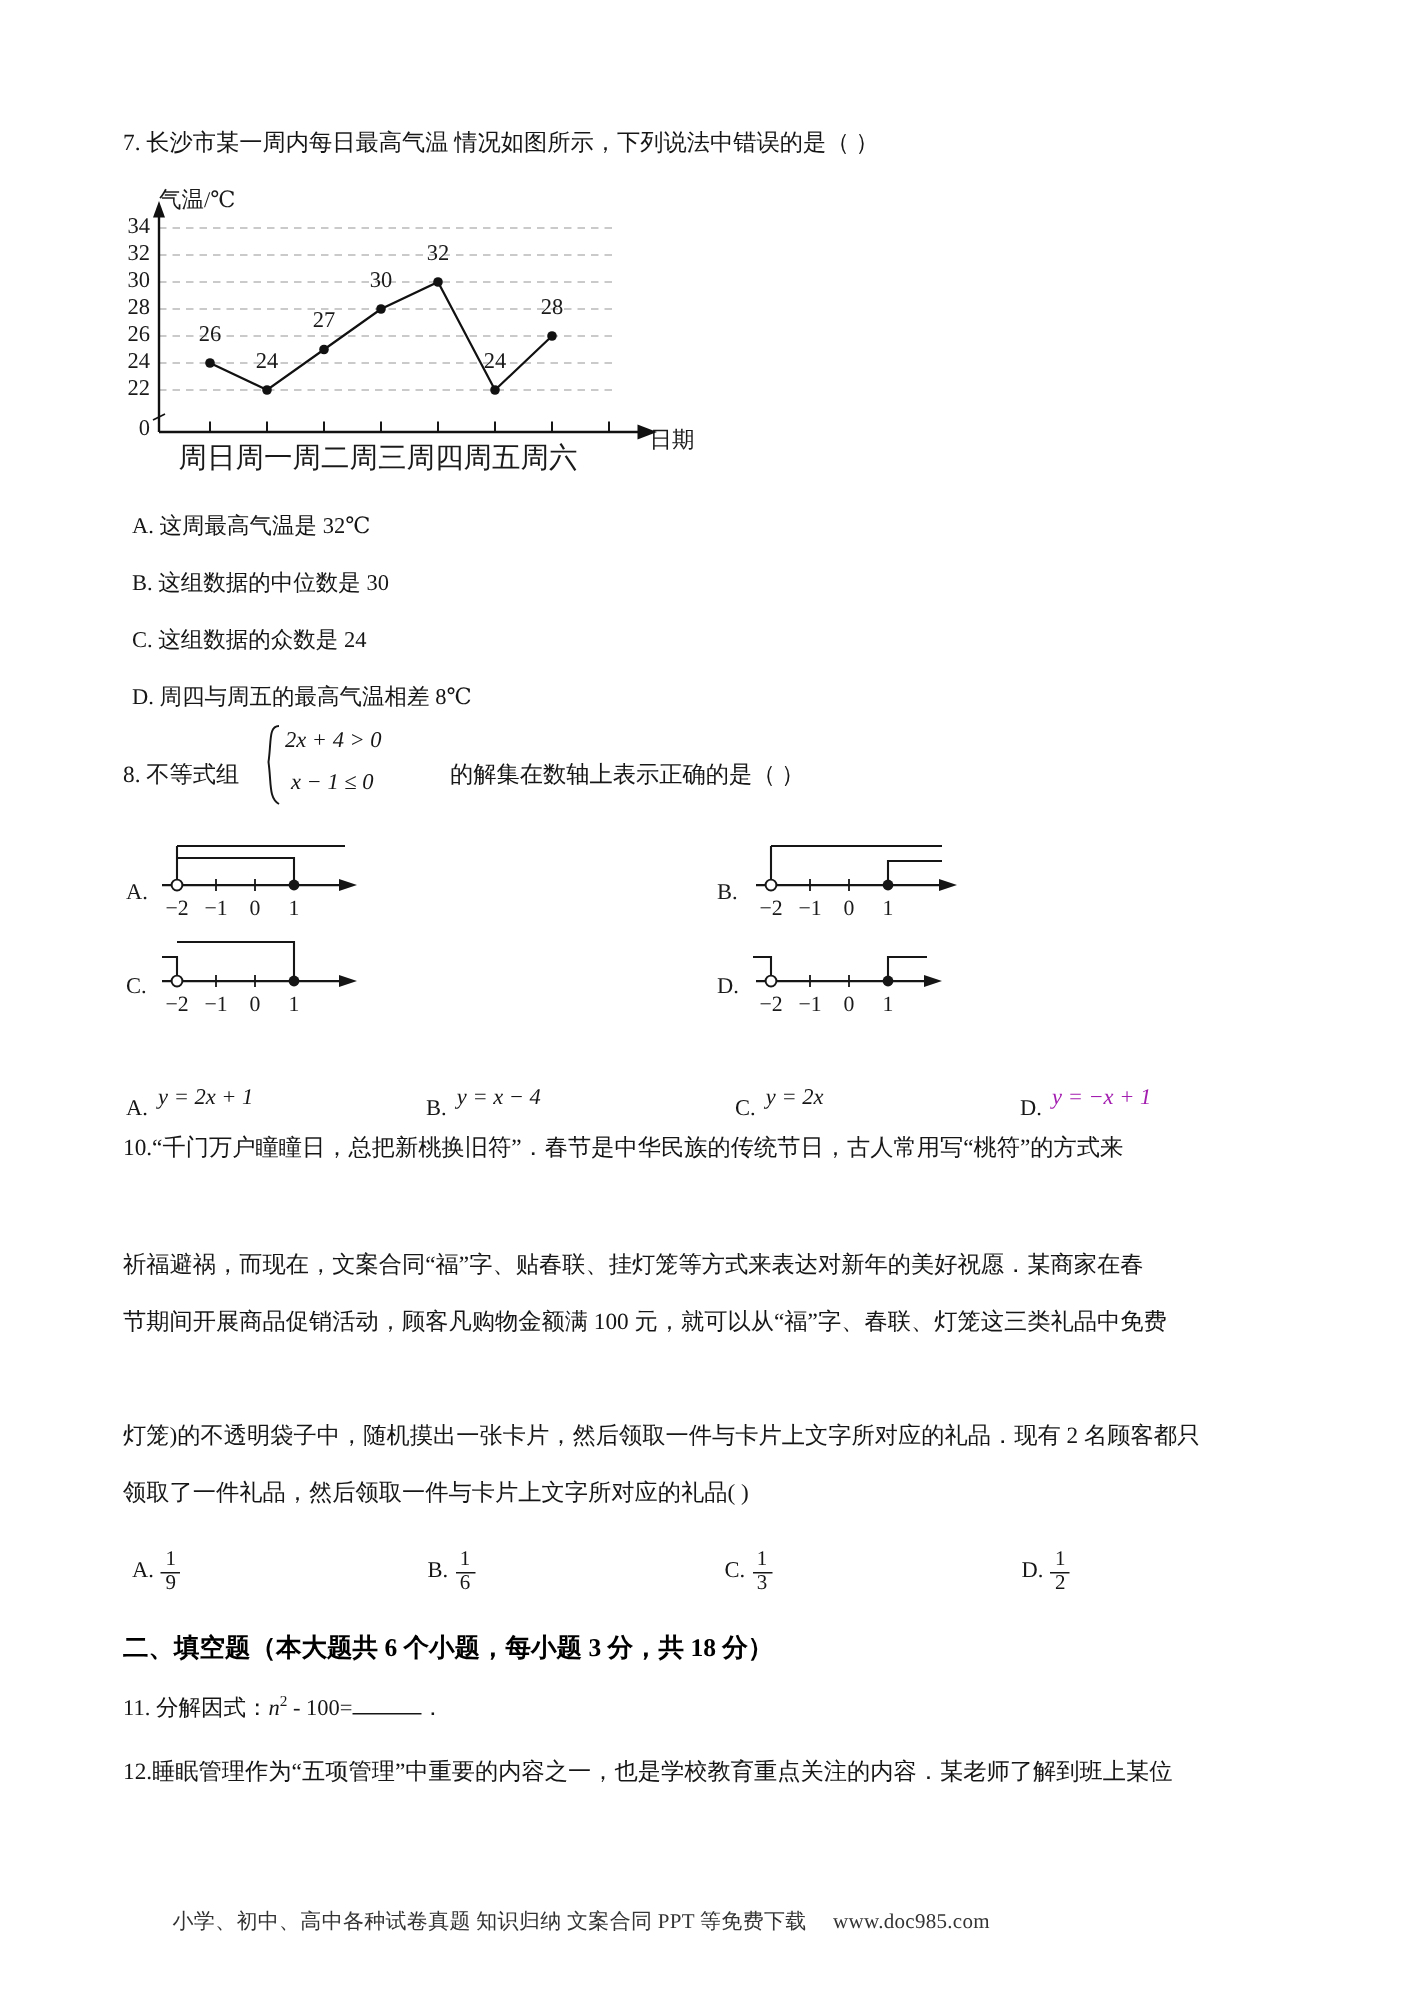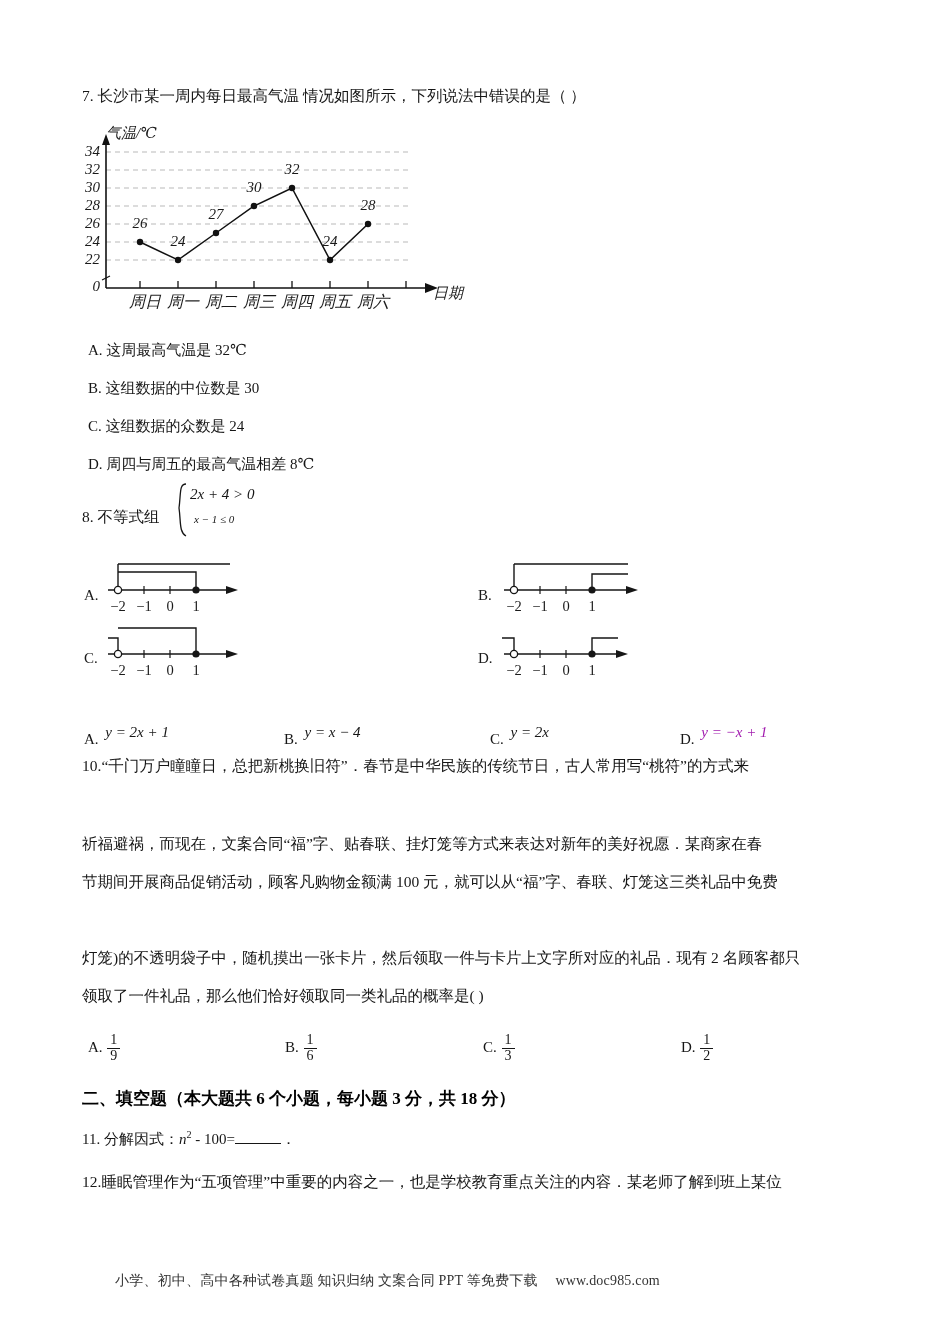--- a/index.html
+++ b/index.html
@@ -57,38 +57,37 @@
     color: #333;
     letter-spacing: 0.2px;
   }
   
   #chart-wrap {
     position: absolute;
     left: 78px;
     top: 120px;
     width: 620px;
     height: 200px;
-    font-style: italic;
   }
   .axis-title {
     position: absolute;
     font-size: 15px;
     white-space: nowrap;
   }
   .ytick {
     position: absolute;
     font-size: 15px;
     text-align: right;
     width: 26px;
     white-space: nowrap;
   }
   .xtick {
     position: absolute;
-    font-size: 16px;
-    text-align: right;
+    font-size: 19px;
+    text-align: left;
     white-space: nowrap;
   }
   .dlabel {
     position: absolute;
     font-size: 15px;
     text-align: center;
     white-space: nowrap;
   }
   
   .nl-opt {
@@ -226,21 +225,22 @@
 
   <div class="q" style="left:82px; top:505px;">
     <span>8.</span>
     <span>不等式组</span>
   </div>
 
   <svg width="18" height="56" viewBox="0 0 18 56" style="position:absolute; left:172px; top:482px;">
     <path d="M14 2 C7 2, 9 12, 7 26 C9 40, 7 50, 14 54" fill="none" stroke="#161616" stroke-width="1.3"></path>
   </svg>
   <div class="q mathi" style="left:190px; top:483px; font-size:15px;">2x + 4 &gt; 0</div>
-  <div class="q mathi" style="left:194px; top:511px; font-size:11px;">x − 1 ≤ 0</div>
+  <div class="q mathi" style="left:194px; top:511px; font-size:15px;">x − 1 ≤ 0</div>
+  <div class="q" style="left:300px; top:505px;">的解集在数轴上表示正确的是（        ）</div>
 
   <div class="nl-letter" style="left:84px; top:587px;">A.</div>
   <div class="nl-opt" style="left:104px; top:556px; width:150px; height:50px;">
     <svg width="150" height="50" viewBox="0 0 150 50">
 
       <path d="M14 8 L14 34 M14 8 L126 8" fill="none" stroke="#161616" stroke-width="1.4"></path>
 
       <path d="M14 16 L92 16 L92 34" fill="none" stroke="#161616" stroke-width="1.4"></path>
 
       <line x1="4" y1="34" x2="124" y2="34" stroke="#161616" stroke-width="1.5"></line>
@@ -335,21 +335,21 @@
     <span>D.</span>
     <span class="mathi red" style="position:relative; top:-7px; left:3px;">y = −x + 1</span>
   </div>
 
   <div class="para" style="left:82px; top:749px;">
     <span>10.</span><span>“千门万户瞳瞳日，总把新桃换旧符”．春节是中华民族的传统节日，古人常用写“桃符”的方式来</span>
   </div>
   <div class="para" style="left:82px; top:827px;">祈福避祸，而现在，文案合同“福”字、贴春联、挂灯笼等方式来表达对新年的美好祝愿．某商家在春</div>
   <div class="para" style="left:82px; top:865px;">节期间开展商品促销活动，顾客凡购物金额满 100 元，就可以从“福”字、春联、灯笼这三类礼品中免费</div>
   <div class="para" style="left:82px; top:941px;">灯笼)的不透明袋子中，随机摸出一张卡片，然后领取一件与卡片上文字所对应的礼品．现有 2 名顾客都只</div>
-  <div class="para" style="left:82px; top:979px;">领取了一件礼品，那么他们恰好领取同一类礼品的概率是(    )</div>
+  <div class="para" style="left:82px; top:979px;">领取了一件礼品，然后领取一件与卡片上文字所对应的礼品(    )</div>
 
   <div class="opt" style="left:88px; top:1033px;">
     <span>A.</span>
     <span class="frac">
       <span class="num">1</span>
       <span class="den">9</span>
     </span>
   </div>
   <div class="opt" style="left:285px; top:1033px;">
     <span>B.</span>

